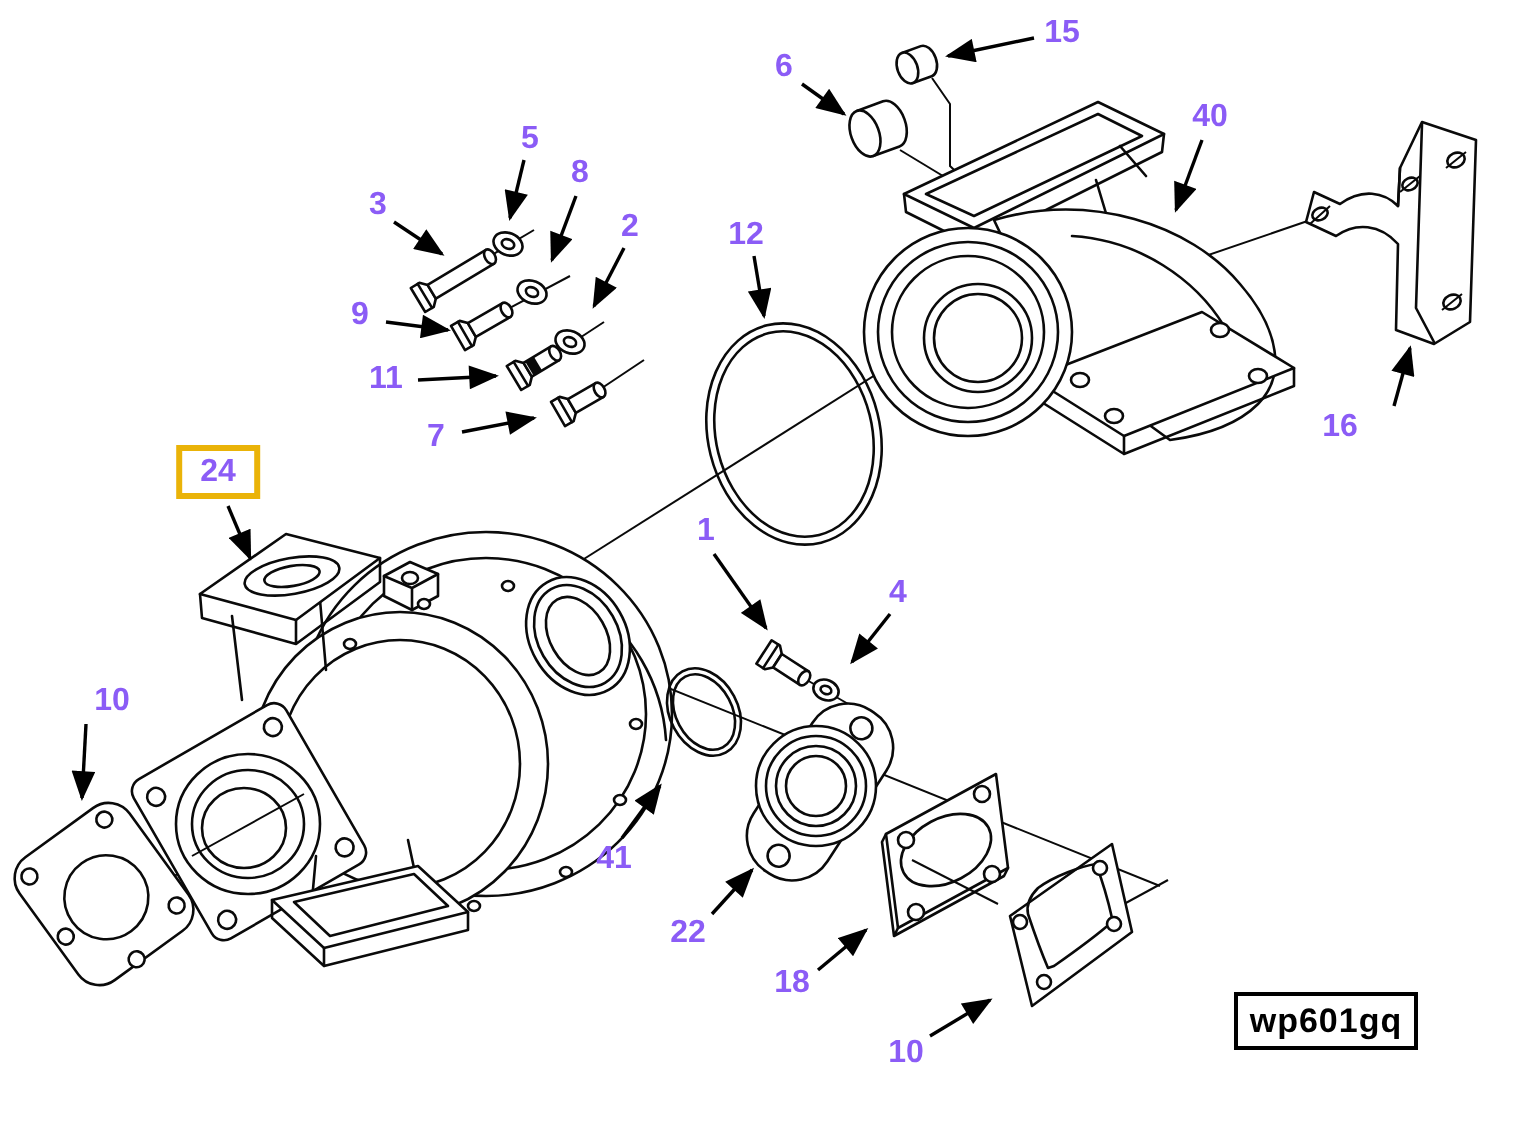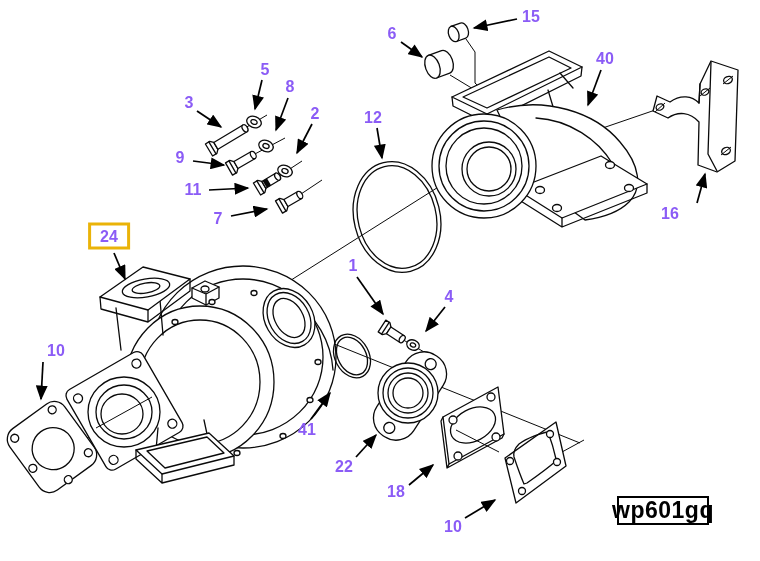--- a/index.html
+++ b/index.html
@@ -17,21 +17,21 @@
     position:absolute;transform:translate(-50%,-50%);
     font-weight:bold;font-size:16px;color:#8b5cf6;line-height:1;
     white-space:nowrap;cursor:pointer;
   }
   .callout.boxed{
     border:3px solid #eab308;background:#fff;padding:3px 9px 2px 9px;
   }
   .code-box{
     position:absolute;left:617px;top:496px;width:88px;height:25px;
     border:2px solid #000;background:#fff;display:flex;align-items:center;justify-content:center;
-    font-weight:bold;font-size:23px;color:#000;letter-spacing:.5px;
+    font-weight:bold;font-size:17px;color:#000;letter-spacing:.5px;
   }
 </style>
 </head>
 <body>
 
 <div id="stage">
 <svg width="760" height="561" viewBox="0 0 760 561">
   <defs>
     <marker id="ah" viewBox="0 0 10 8" refX="9" refY="4" markerWidth="9" markerHeight="7" orient="auto">
       <path d="M0,0 L10,4 L0,8 Z" fill="#000"></path>

